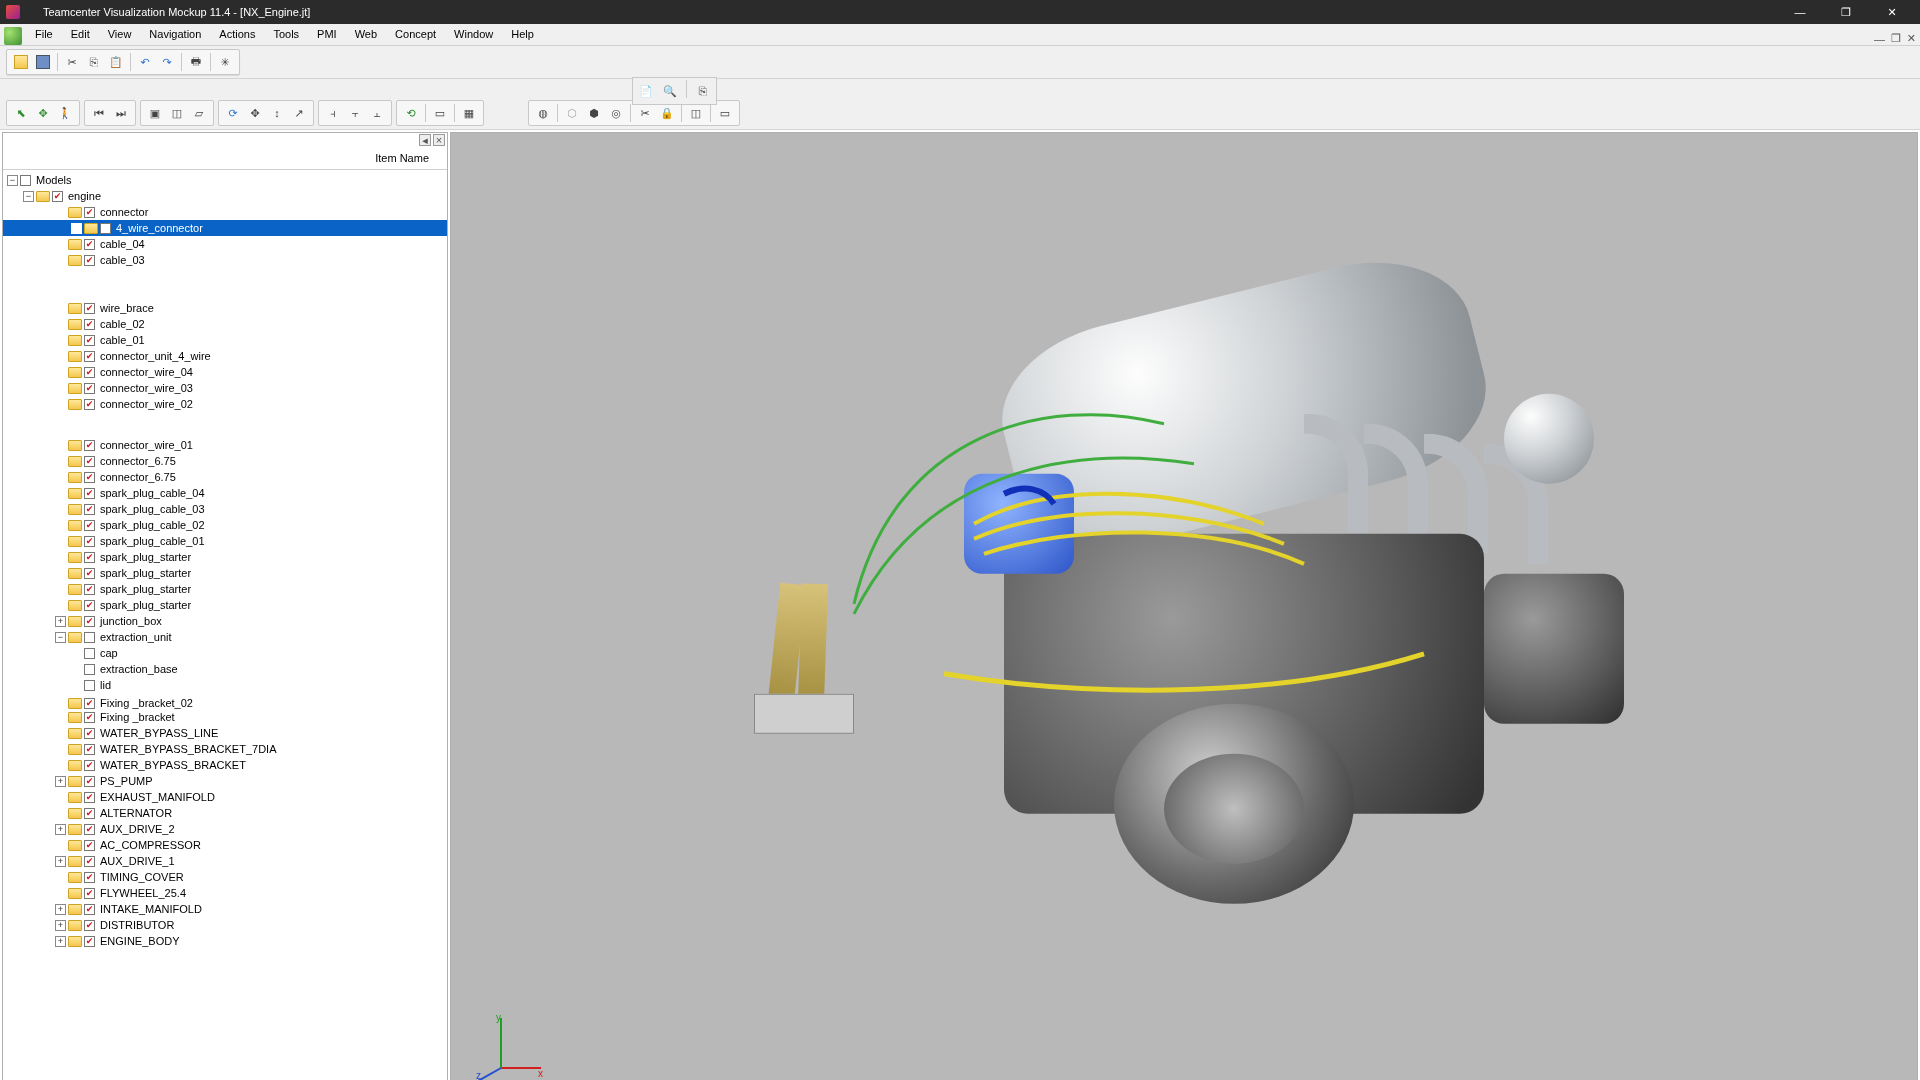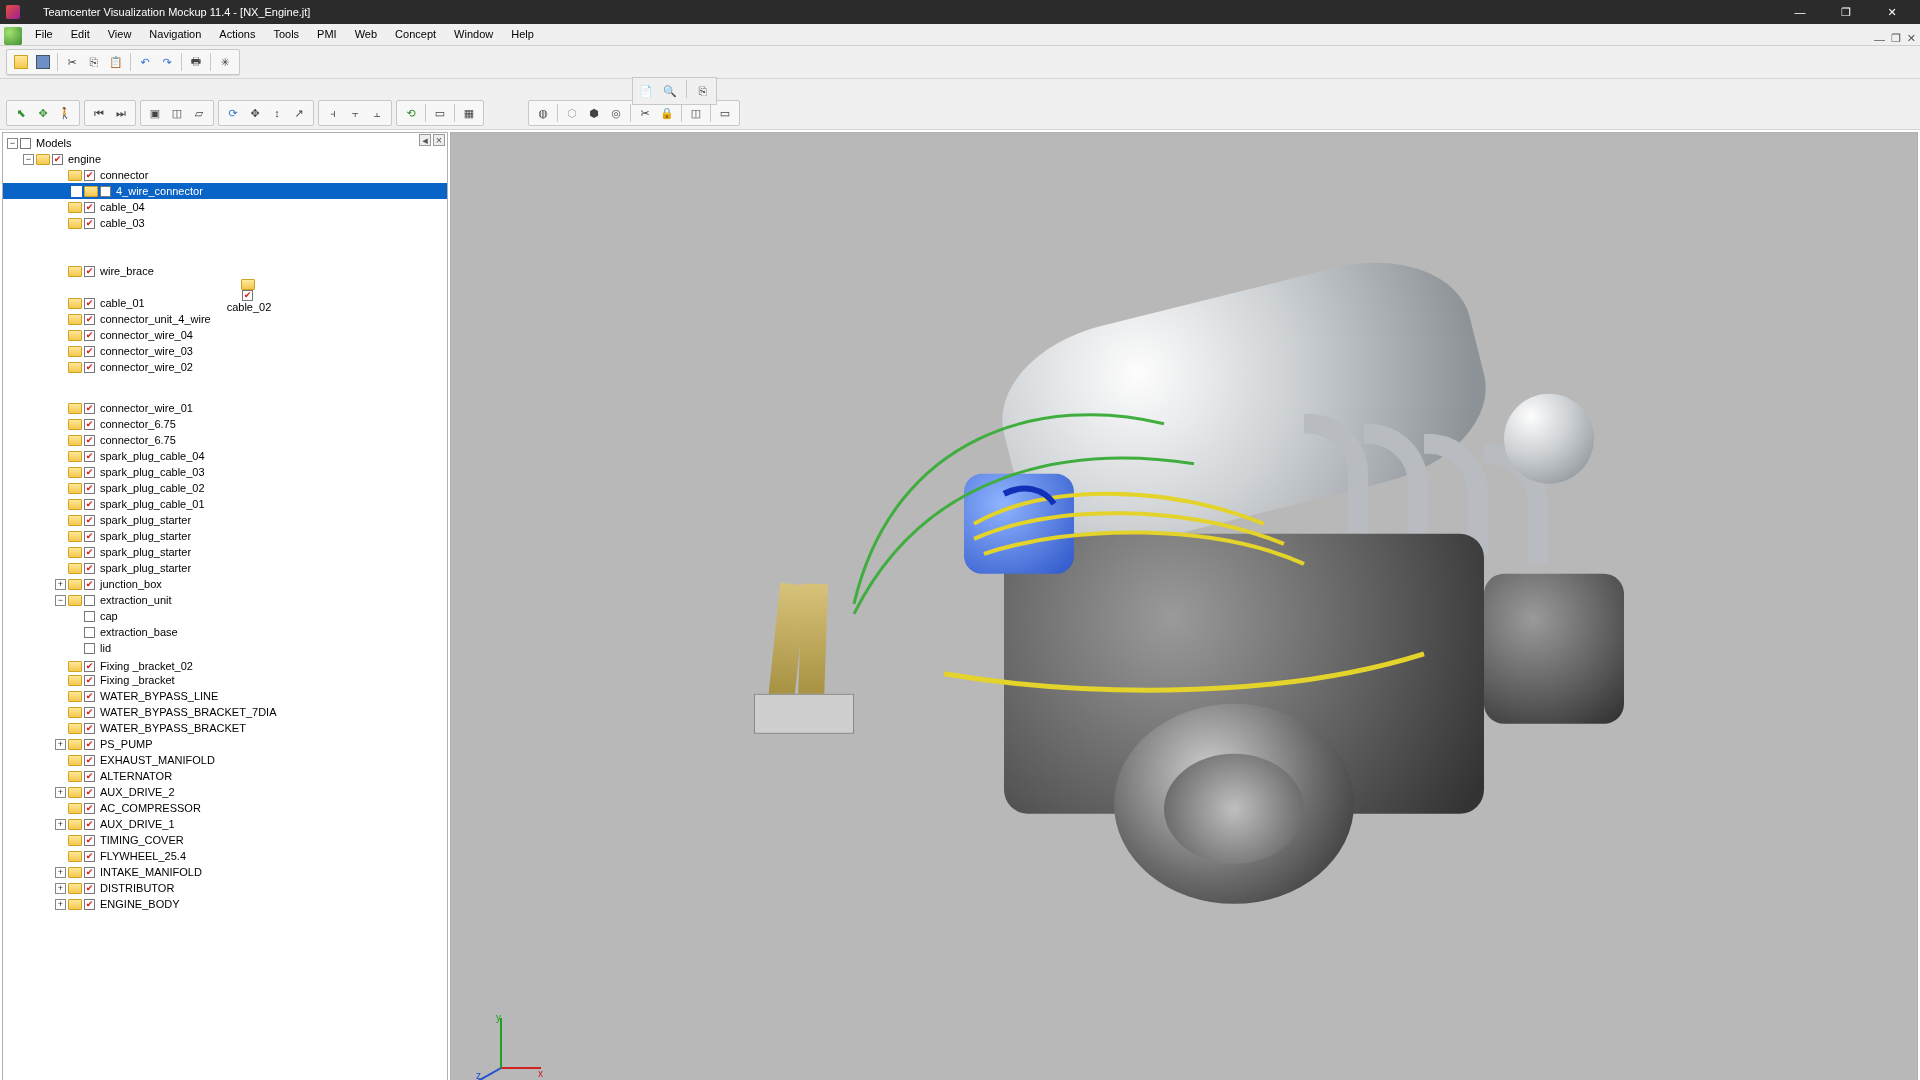--- a/index.html
+++ b/index.html
@@ -167,20 +167,23 @@
   </div>
 </div>
 
 <div class="body">
 
   <div class="sidebar">
     <div class="sb-close">
       <span>◂</span>
       <span>×</span>
     </div>
+    <div class="col-header">
+      <span>Item Name</span>
+    </div>
     <div class="tree" id="tree">
         <div class="node" style="padding-left: 4px;">
           <span class="tw">−</span>
           <span class="cb"></span>
           <span class="lbl">Models</span>
         </div>
         <div class="node" style="padding-left: 20px;">
           <span class="tw">−</span>
           <span class="folder"></span>
           <span class="cb red"></span>
@@ -209,21 +212,21 @@
           <span class="folder"></span>
           <span class="cb red"></span>
           <span class="lbl">cable_03</span>
         </div>
         <div class="node" style="padding-left: 52px; margin-top: 32px;">
           <span class="tw empty"></span>
           <span class="folder"></span>
           <span class="cb red"></span>
           <span class="lbl">wire_brace</span>
         </div>
-        <div class="node" style="padding-left: 52px; flex-direction: column;">
+        <div class="node" style="padding-left: 52px;">
           <span class="tw empty"></span>
           <span class="folder"></span>
           <span class="cb red"></span>
           <span class="lbl">cable_02</span>
         </div>
         <div class="node" style="padding-left: 52px;">
           <span class="tw empty"></span>
           <span class="folder"></span>
           <span class="cb red"></span>
           <span class="lbl">cable_01</span>

